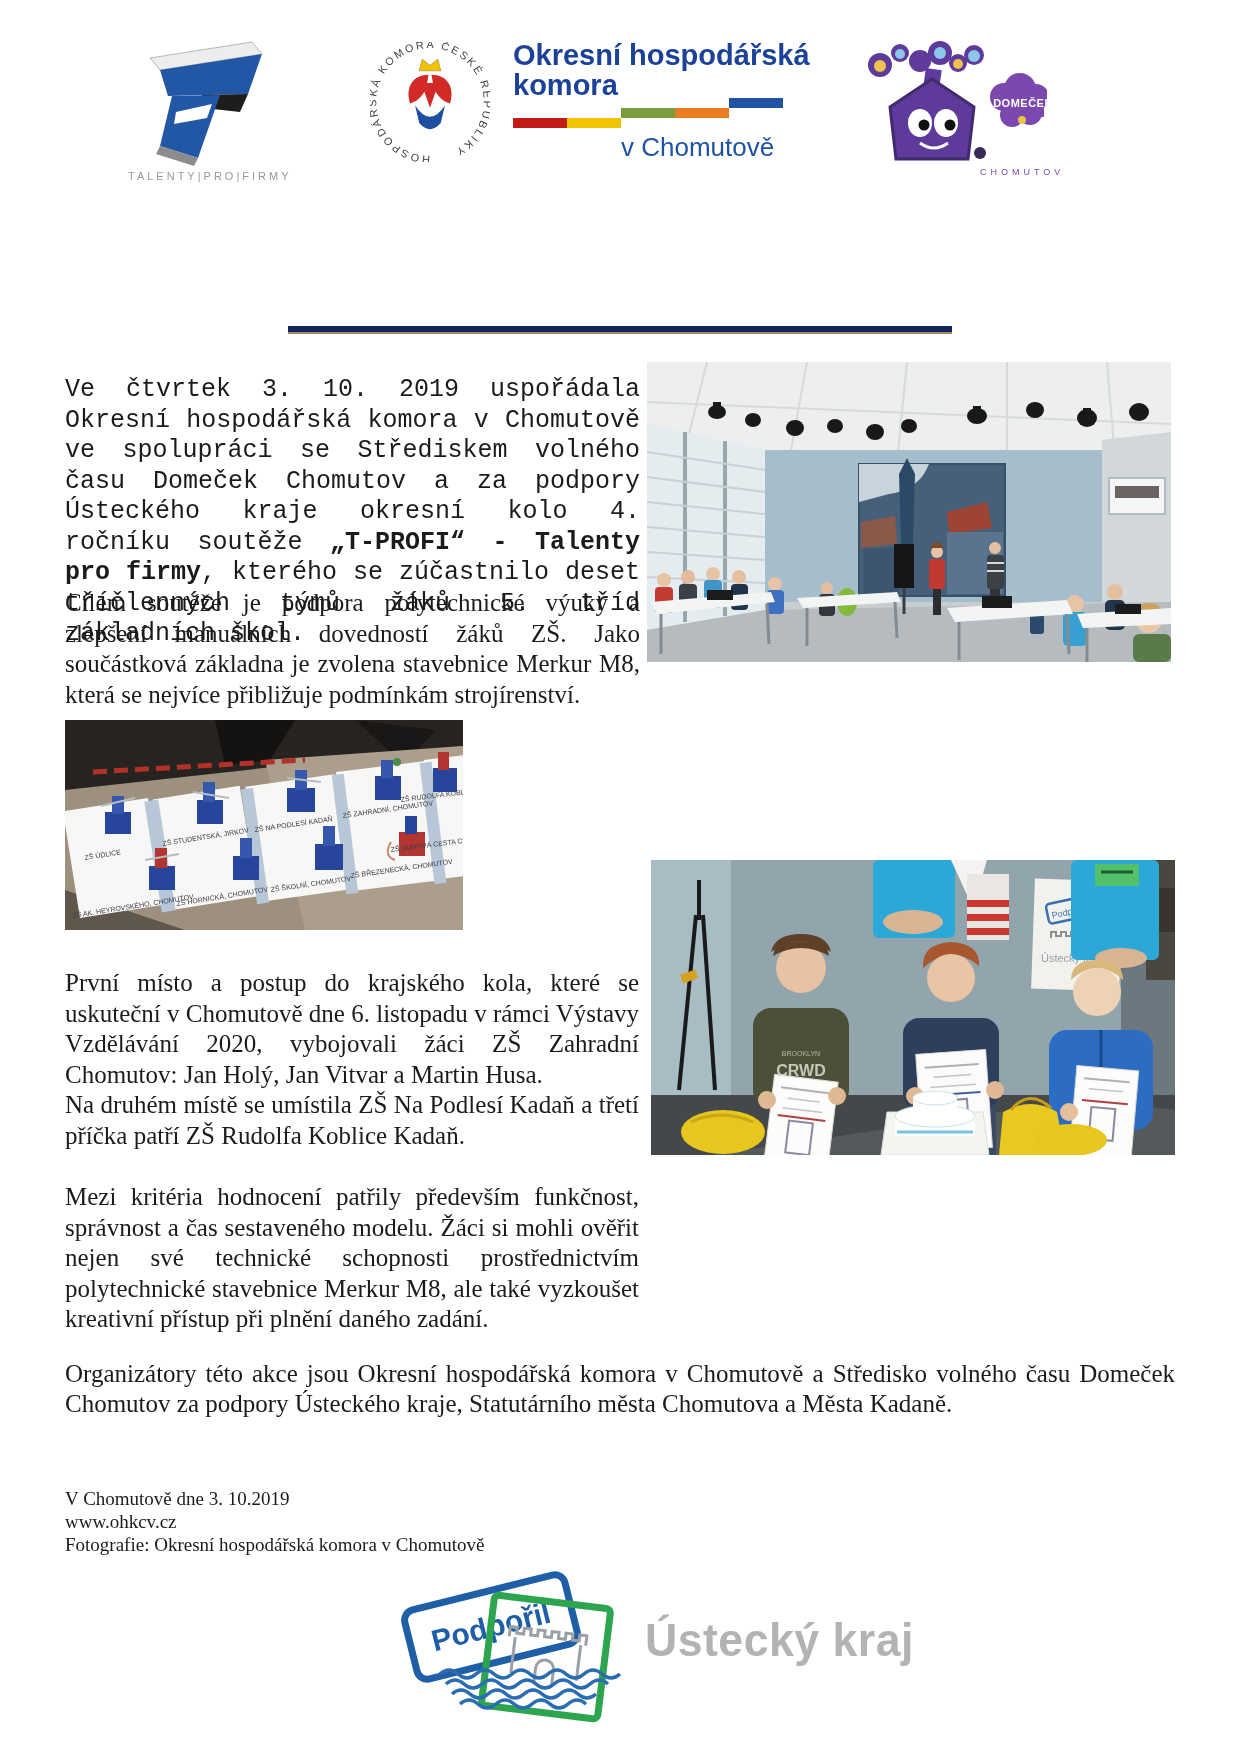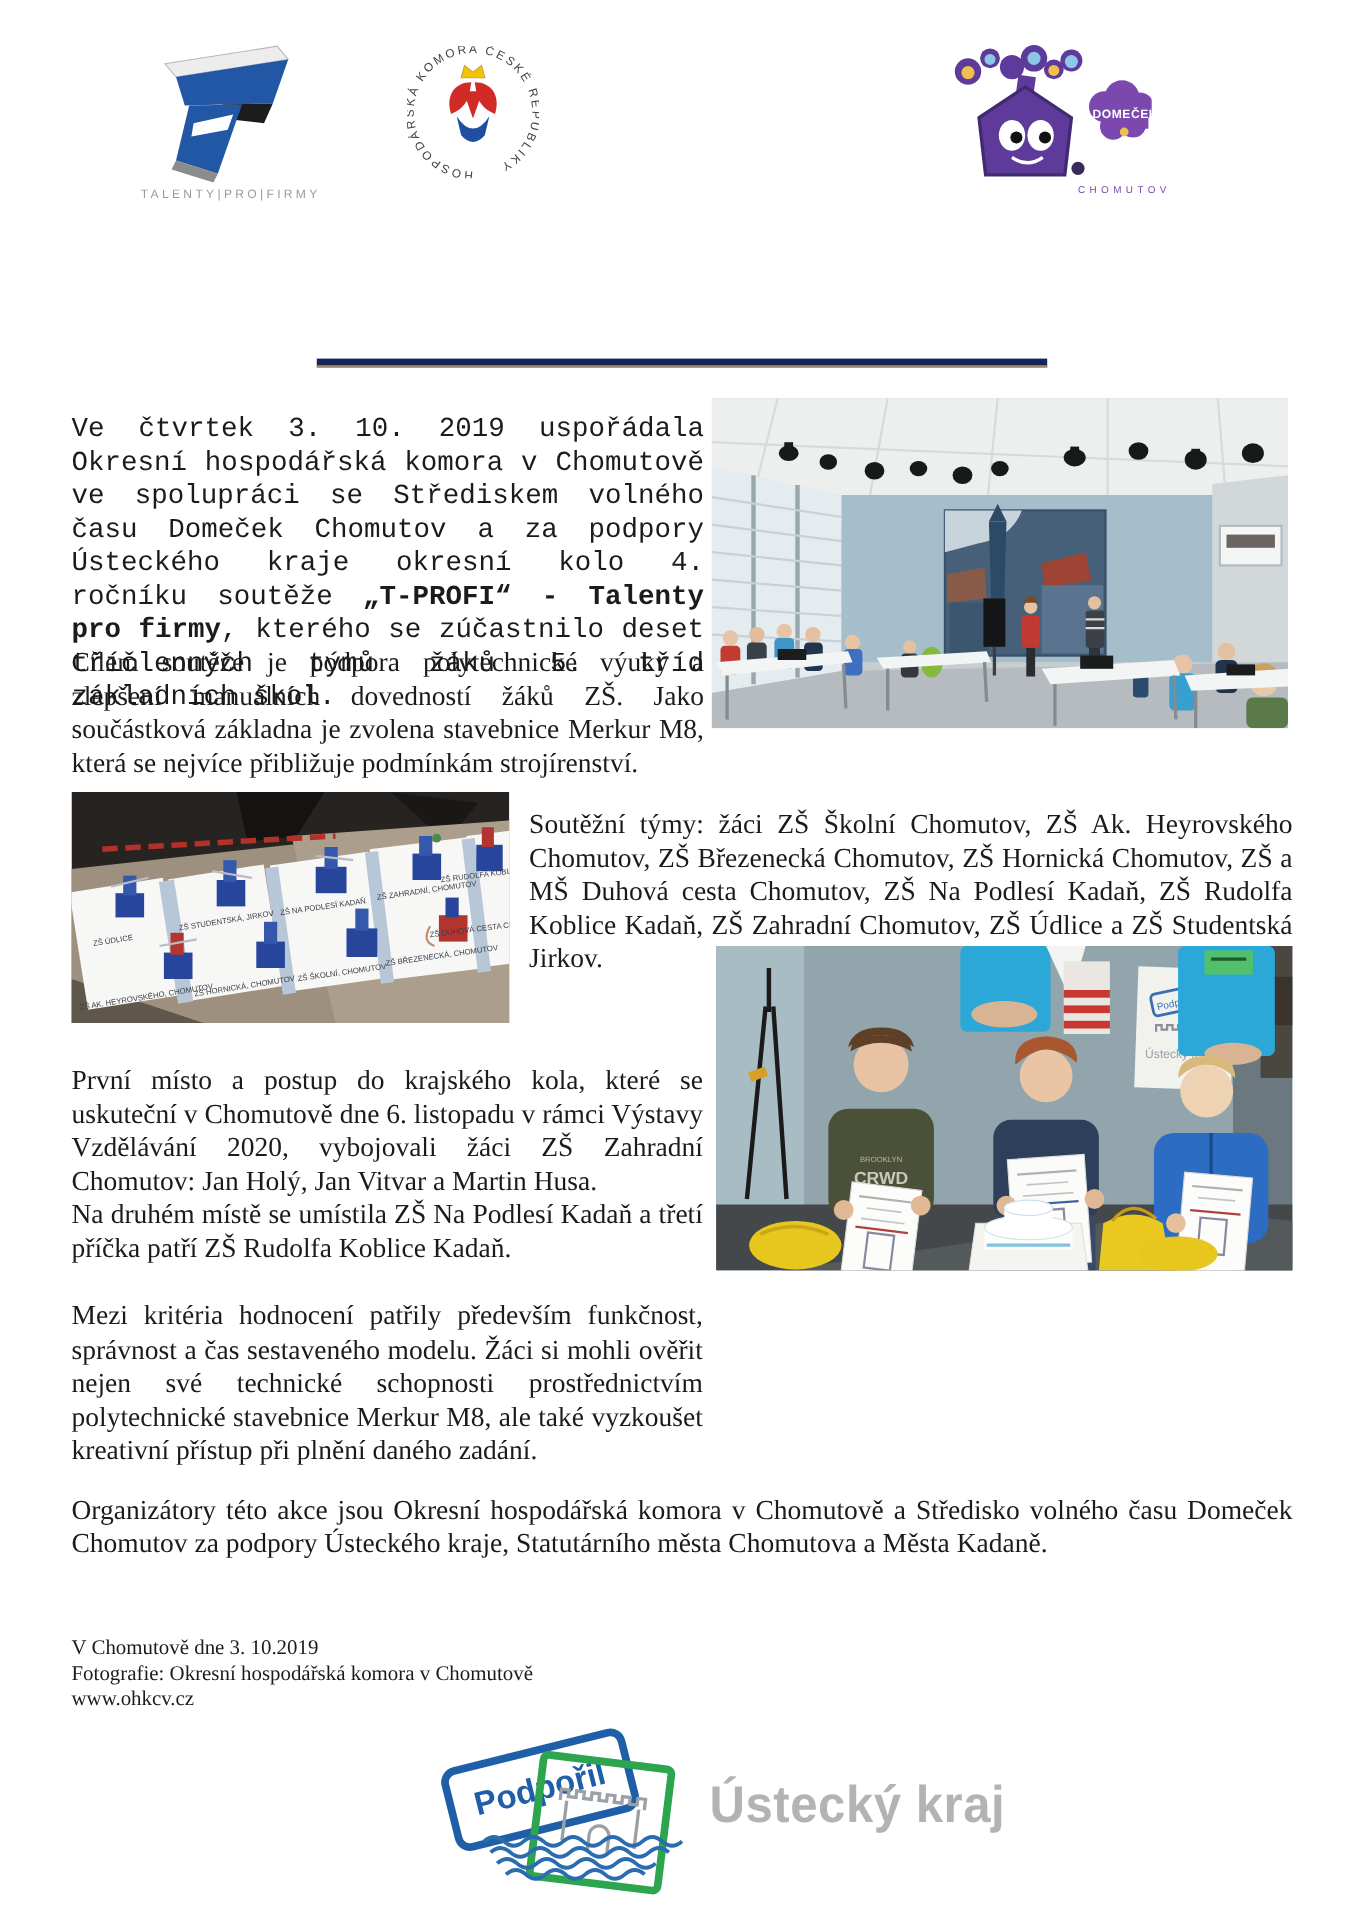--- a/index.html
+++ b/index.html
@@ -59,20 +59,32 @@
       <circle cx="58.5" cy="58.5" r="57" fill="#ffffff"></circle>
       <text font-size="10.5" letter-spacing="2.2" fill="#3f3f46">
         <textPath href="#sealArc">HOSPODÁŘSKÁ KOMORA ČESKÉ REPUBLIKY</textPath>
       </text>
       <polygon points="48,28 69,28 66,17 58.5,23 51,17" fill="#f2c300" stroke="#caa53a" stroke-width="1"></polygon>
       <path d="M57,32 C42,32 34,44 39,60 C48,57 53,50 55,44 Z" fill="#d22a26"></path>
       <path d="M60,32 C75,32 83,44 78,60 C69,57 64,50 62,44 Z" fill="#d22a26"></path>
       <polygon points="50,40 67,40 58.5,64" fill="#d22a26"></polygon>
       <path d="M44,62 Q58.5,84 73,62 L69,79 Q58.5,91 48,79 Z" fill="#1f4fa0"></path>
     </svg>
+    <div class="abs" style="left:143px;top:0;width:300px;">
+      <div class="ohk-name">Okresní hospodářská</div>
+      <div class="ohk-name">komora</div>
+      <div style="position:relative;height:32px;">
+        <span class="stripe" style="left:0;top:18px;background:#c21b17;"></span>
+        <span class="stripe" style="left:54px;top:18px;background:#f2c400;"></span>
+        <span class="stripe" style="left:108px;top:8px;background:#7a9c3c;"></span>
+        <span class="stripe" style="left:162px;top:8px;background:#e87c1e;"></span>
+        <span class="stripe" style="left:216px;top:-2px;background:#2053a4;"></span>
+      </div>
+      <div class="ohk-city" style="margin-left:108px;">v Chomutově</div>
+    </div>
   </div>
 
   <div class="abs" style="left:862px;top:35px;width:185px;height:130px;">
     <svg width="185" height="130" viewBox="0 0 185 130">
       <g>
         <circle cx="18" cy="30" r="12" fill="#5e3a9a"></circle>
           <circle cx="18" cy="31" r="6" fill="#efc04c"></circle>
         <circle cx="38" cy="18" r="9" fill="#5e3a9a"></circle>
           <circle cx="38" cy="19" r="5" fill="#8cc6e8"></circle>
         <circle cx="58" cy="26" r="11" fill="#5e3a9a"></circle>
@@ -296,21 +308,20 @@
         <text x="336" y="82" transform="rotate(-7 336 82)">ZŠ RUDOLFA KOBLICE, KADAŇ</text>
         <text x="326" y="132" transform="rotate(-7 326 132)">ZŠ DUHOVÁ CESTA CHOMUTOV</text>
         <text x="8" y="198" transform="rotate(-9 8 198)">ZŠ AK. HEYROVSKÉHO, CHOMUTOV</text>
         <text x="112" y="186" transform="rotate(-9 112 186)">ZŠ HORNICKÁ, CHOMUTOV</text>
         <text x="206" y="172" transform="rotate(-8 206 172)">ZŠ ŠKOLNÍ, CHOMUTOV</text>
         <text x="286" y="158" transform="rotate(-8 286 158)">ZŠ BŘEZENECKÁ, CHOMUTOV</text>
       </g>
     </svg>
   </div>
 
-  <p class="bt abs" style="left:481px;top:735px;width:694px;">Soutěžní týmy:  žáci ZŠ Školní Chomutov, ZŠ Ak. Heyrovského Chomutov, ZŠ Březenecká Chomutov, ZŠ Hornická Chomutov, ZŠ a MŠ Duhová cesta Chomutov, ZŠ Na Podlesí Kadaň, ZŠ Rudolfa Koblice Kadaň, ZŠ Zahradní Chomutov, ZŠ Údlice a ZŠ Studentská Jirkov.</p>
 
   <div class="lower">
     <div class="photo3wrap">
       <svg viewBox="0 0 524 295">
         <rect width="524" height="295" fill="#92a5ad"></rect>
         <rect x="0" y="0" width="80" height="295" fill="#a8bcc4"></rect>
         <rect x="470" y="0" width="54" height="295" fill="#6b7880"></rect>
         <rect x="495" y="0" width="29" height="120" fill="#4a4640"></rect>
         <rect x="0" y="235" width="524" height="60" fill="#44484a"></rect>
         <polygon points="60,295 430,240 524,250 524,295" fill="#54595b"></polygon>
@@ -408,22 +419,22 @@
     <p class="bt">První místo a postup do krajského kola, které se uskuteční v Chomutově dne 6. listopadu v rámci Výstavy Vzdělávání 2020, vybojovali žáci ZŠ Zahradní Chomutov: Jan Holý, Jan Vitvar a Martin Husa.</p>
     <p class="bt">Na druhém místě se umístila ZŠ Na Podlesí Kadaň a třetí příčka patří ZŠ Rudolfa Koblice Kadaň.</p>
     <div class="g31"></div>
     <p class="bt">Mezi kritéria hodnocení patřily především funkčnost, správnost a čas sestaveného modelu. Žáci si mohli ověřit nejen své technické schopnosti prostřednictvím polytechnické stavebnice Merkur M8, ale také vyzkoušet kreativní přístup při plnění daného zadání.</p>
     <div class="g24"></div>
     <p class="bt">Organizátory této akce jsou Okresní hospodářská komora v Chomutově a Středisko volného času Domeček Chomutov za podpory Ústeckého kraje, Statutárního města Chomutova a Města Kadaně.</p>
   </div>
 
   <div class="abs" style="left:65px;top:1487px;width:700px;">
     <div class="footer-line">V Chomutově dne 3. 10.2019</div>
+    <div class="footer-line">www.ohkcv.cz</div>
     <div class="footer-line">Fotografie:  Okresní hospodářská komora v Chomutově</div>
-    <div class="footer-line">www.ohkcv.cz</div>
   </div>
 
   <div class="stamp">
     <span>Podpořil</span>
   </div>
   <div class="gsquare">
     <svg width="110" height="104" viewBox="0 0 110 104">
       <path d="M16,36 v-10 h7 v6 h7 v-6 h7 v6 h7 v-6 h7 v6 h7 v-6 h7 v6 h7 v-6 h7 v6 h7 v-6 h7 v10" stroke="#9aa0a6" stroke-width="3" fill="none"></path>
       <line x1="22" y1="36" x2="22" y2="72" stroke="#9aa0a6" stroke-width="3"></line>
       <line x1="88" y1="36" x2="88" y2="72" stroke="#9aa0a6" stroke-width="3"></line>

